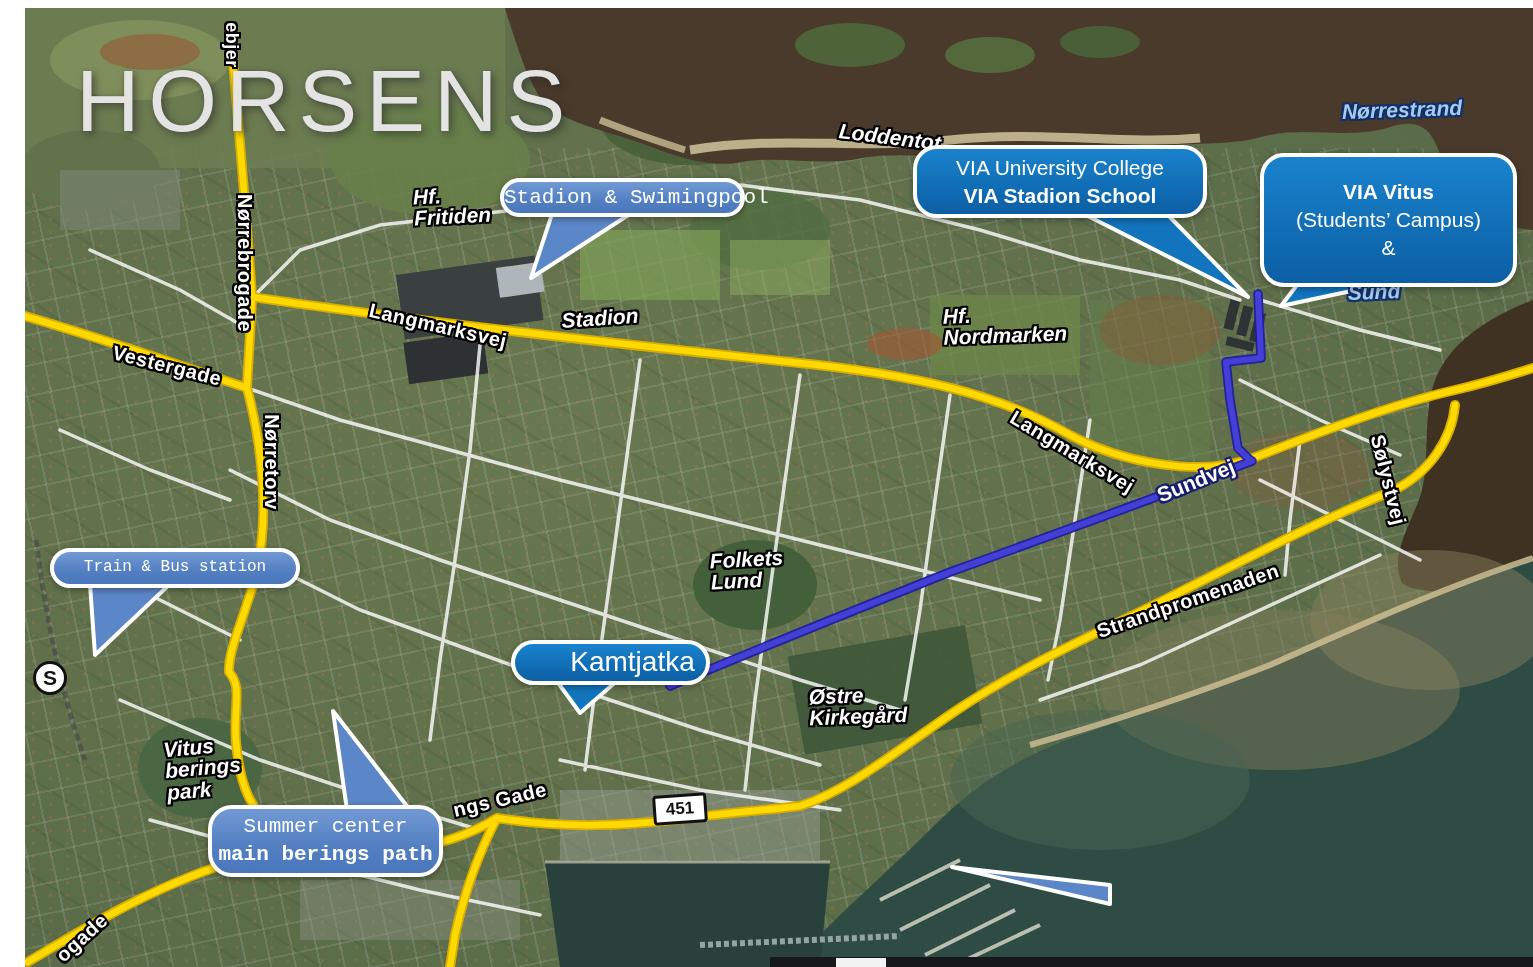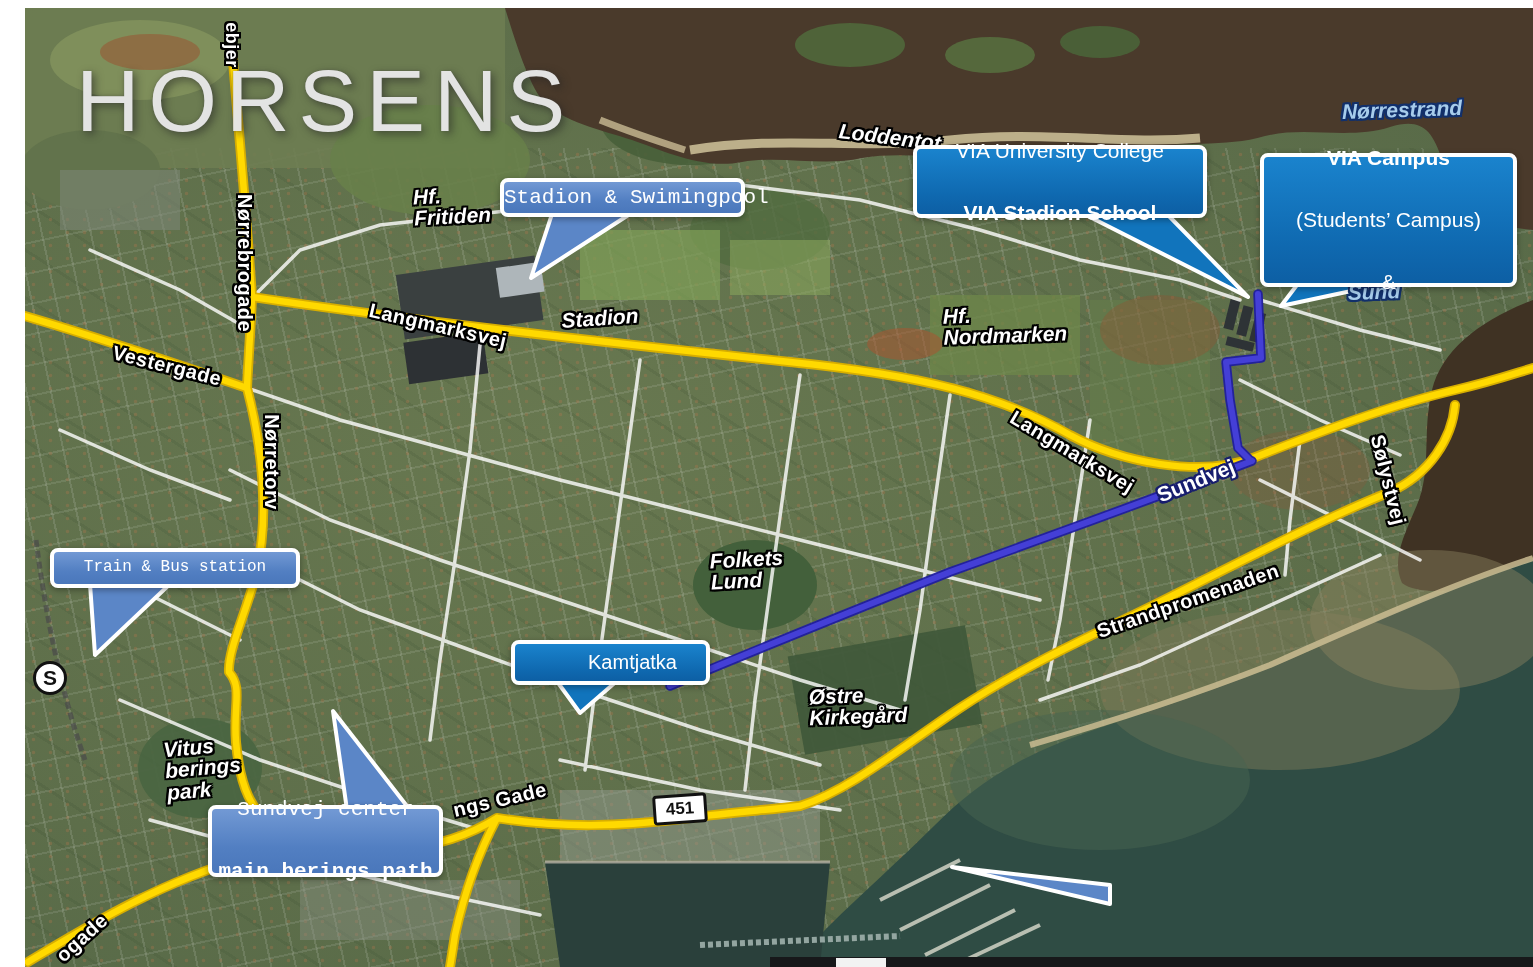--- a/index.html
+++ b/index.html
@@ -31,23 +31,23 @@
                 -2px 0 0 #12306b,2px 0 0 #12306b,0 -2px 0 #12306b,0 2px 0 #12306b;}
   .sundlbl{font-weight:bold;font-size:21px;color:#fff;
     text-shadow:-2px -2px 0 #171d6e,2px -2px 0 #171d6e,-2px 2px 0 #171d6e,2px 2px 0 #171d6e,
                 -2px 0 0 #171d6e,2px 0 0 #171d6e,0 -2px 0 #171d6e,0 2px 0 #171d6e;}
 
   .title{position:absolute;left:76px;top:50px;z-index:7;font-weight:normal;font-size:88px;
     letter-spacing:9px;color:rgba(232,232,232,.97);
     text-shadow:3px 3px 8px rgba(35,35,35,.6),0 0 2px rgba(90,90,90,.5);}
 
   
-  .callout{position:absolute;z-index:6;border:4px solid #fff;border-radius:8px;color:#fff;
+  .callout{position:absolute;z-index:6;border:4px solid #fff;border-radius:24px;color:#fff;
     text-align:center;display:flex;flex-direction:column;justify-content:center;
-    line-height:1.32;box-shadow:0 2px 6px rgba(0,0,0,.35);font-size:21px;gap:34px;}
+    line-height:1.32;box-shadow:0 2px 6px rgba(0,0,0,.35);font-size:21px;}
   .callout .ln{white-space:pre;}
   .callout .b{font-weight:bold;}
   .light{background:linear-gradient(180deg,#7299d4 0%,#527fc2 60%,#4a77bb 100%);font-family:Liberation Mono, monospace;}
   .dark{background:linear-gradient(180deg,#1a83cd 0%,#0f69b0 70%,#0d5fa4 100%);}
 
   
   .sbadge{position:absolute;left:33px;top:661px;z-index:5;width:28px;height:28px;border-radius:50%;
     background:#fff;border:3px solid #111;color:#111;font-weight:bold;font-size:21px;
     display:flex;align-items:center;justify-content:center;}
   .roadnum{position:absolute;left:653px;top:794px;z-index:5;width:48px;height:24px;background:#fff;
@@ -260,35 +260,35 @@
   <div class="callout light" style="left:500px;top:178px;width:237px;height:31px;">
     <span class="ln">Stadion &amp; Swimingpool</span>
   </div>
 
   <div class="callout dark" style="left:913px;top:145px;width:286px;height:65px;">
     <span class="ln">VIA University College</span>
     <span class="ln b">VIA Stadion School</span>
   </div>
 
   <div class="callout dark" style="left:1260px;top:153px;width:249px;height:126px;">
-    <span class="ln b">VIA Campus</span>
+    <span class="ln b">VIA Vitus</span>
     <span class="ln">(Students’ Campus)</span>
     <span class="ln">&amp;</span>
   </div>
 
   <div class="callout light" style="left:50px;top:548px;width:242px;height:32px;font-size:16px;">
     <span class="ln">Train &amp; Bus station</span>
   </div>
 
-  <div class="callout dark" style="left:511px;top:640px;width:147px;height:37px;font-size:20px;padding-left:44px;">
+  <div class="callout dark" style="left:511px;top:640px;width:147px;height:37px;font-size:28px;padding-left:44px;">
     <span class="ln">Kamtjatka</span>
   </div>
 
   <div class="callout light" style="left:208px;top:805px;width:227px;height:64px;">
-    <span class="ln">Sundvej center</span>
+    <span class="ln">Summer center</span>
     <span class="ln b">main berings path</span>
   </div>
 
 
   <div class="bottombar">
     <div class="wseg"></div>
   </div>
 </div>
 
 </body></html>

